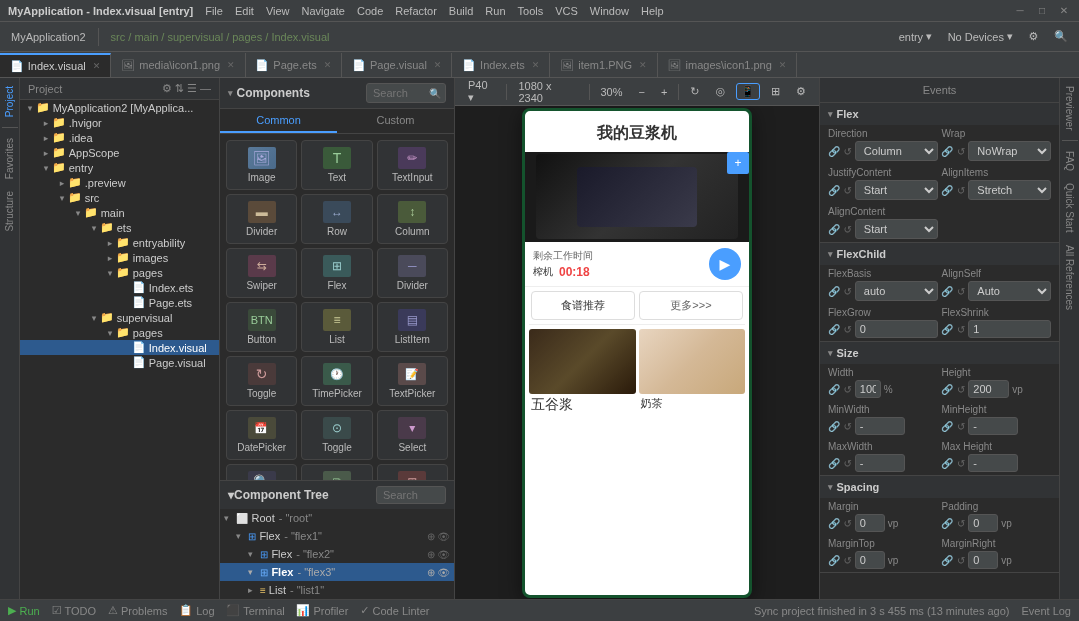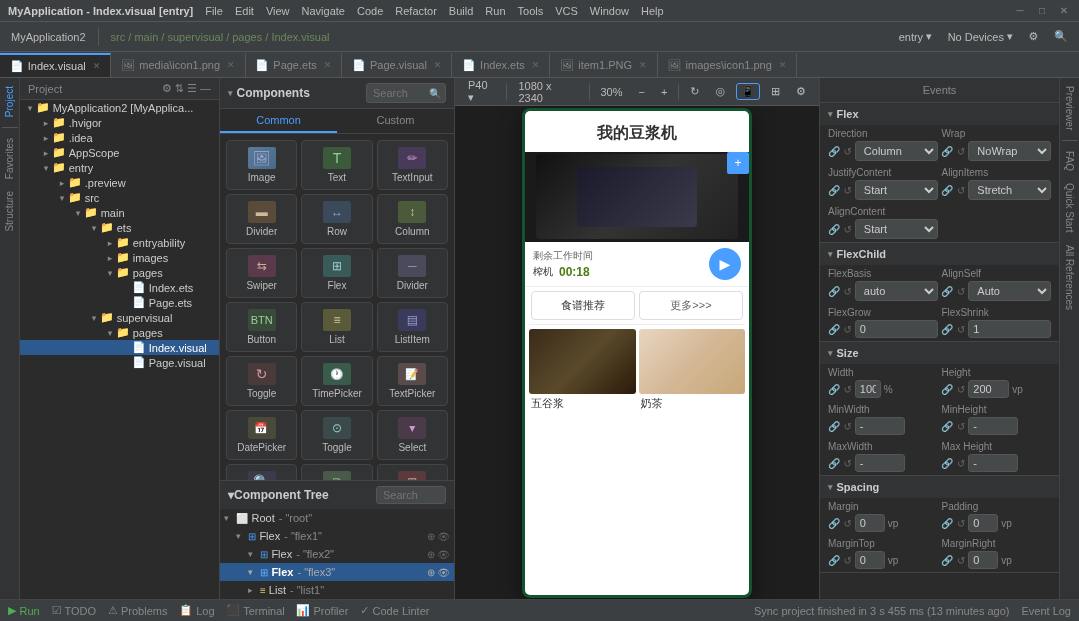--- a/index.html
+++ b/index.html
@@ -542,33 +542,33 @@
             <div style="width:90%; height:85px; background: linear-gradient(135deg, #111 0%, #333 50%, #222 100%); border-radius:4px; display:flex; align-items:center; justify-content:center; position:relative;">
               <div style="width:60%; height:60px; background:linear-gradient(135deg,#1a1a2a,#3a3a4a); border-radius:4px;"></div>
             </div>
             <div class="highlight-box">+</div>
           </div>
           <div style="display:flex; align-items:center; padding:6px 8px; border-bottom:1px solid #eee;">
             <div style="flex:1;">
               <div style="font-size:10px; color:#666; margin-bottom:2px;">剩余工作时间</div>
               <div style="display:flex; align-items:center; gap:6px;">
                 <span style="font-size:10px; color:#333;">榨机</span>
-                <span style="font-size:12px; color:#4d7c0f; font-weight:bold;">00:18</span>
+                <span style="font-size:12px; color:#ef4444; font-weight:bold;">00:18</span>
               </div>
             </div>
             <div class="play-btn">▶</div>
           </div>
           <div style="display:flex; border-bottom:1px solid #eee; margin:0 4px;">
             <div style="flex:1; padding:6px; text-align:center; font-size:11px; color:#333; border:1px solid #ddd; margin:4px 2px; border-radius:4px;">食谱推荐</div>
             <div style="flex:1; padding:6px; text-align:center; font-size:11px; color:#666; border:1px solid #ddd; margin:4px 2px; border-radius:4px;">更多&gt;&gt;&gt;</div>
           </div>
           <div style="display:grid; grid-template-columns:1fr 1fr; gap:3px; padding:4px;">
             <div>
               <div style="height:65px; background:linear-gradient(135deg,#3a2a1a,#5a4a2a,#2a1a0a); border-radius:3px;"></div>
-              <div style="font-size:11px; color:#333; padding:2px 2px;">五谷浆</div>
+              <div style="font-size:14px; color:#333; padding:2px 2px;">五谷浆</div>
             </div>
             <div>
               <div style="height:65px; background:linear-gradient(135deg,#e8d5c0,#d4b896,#c8a87a); border-radius:3px;"></div>
               <div style="font-size:11px; color:#333; padding:2px 2px;">奶茶</div>
             </div>
           </div>
         </div>
       </div>
     </div>
   </div>

